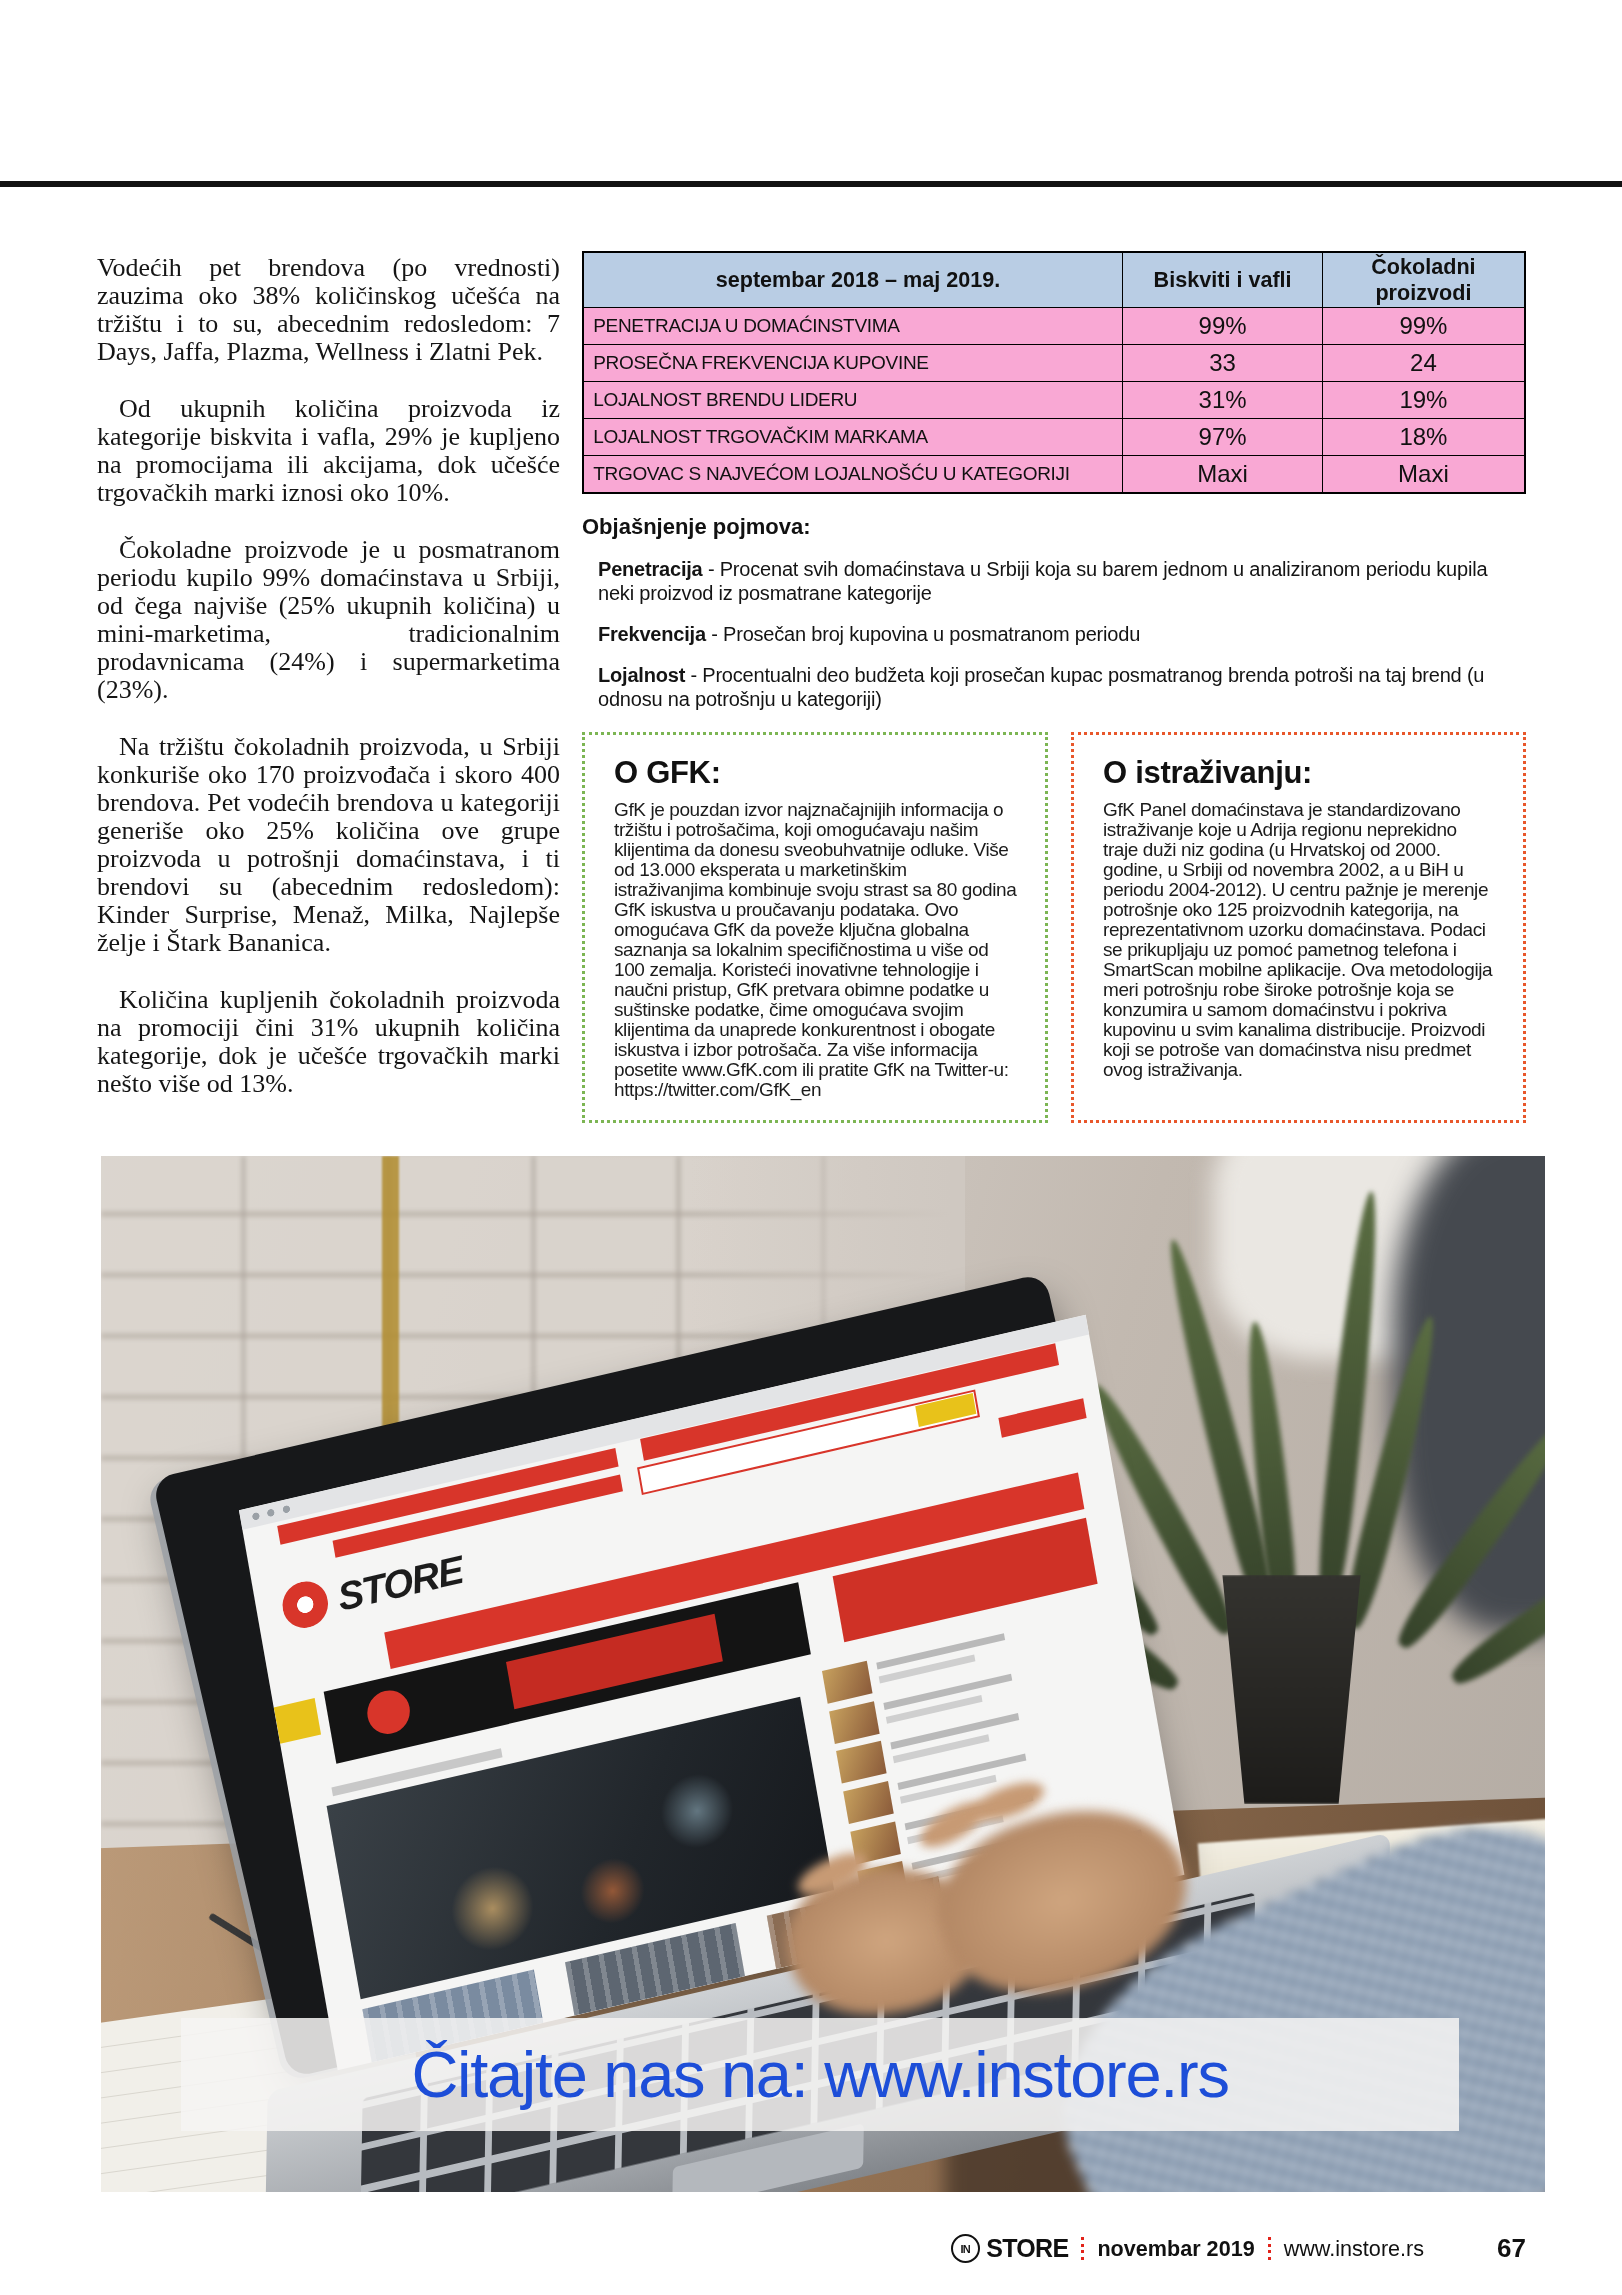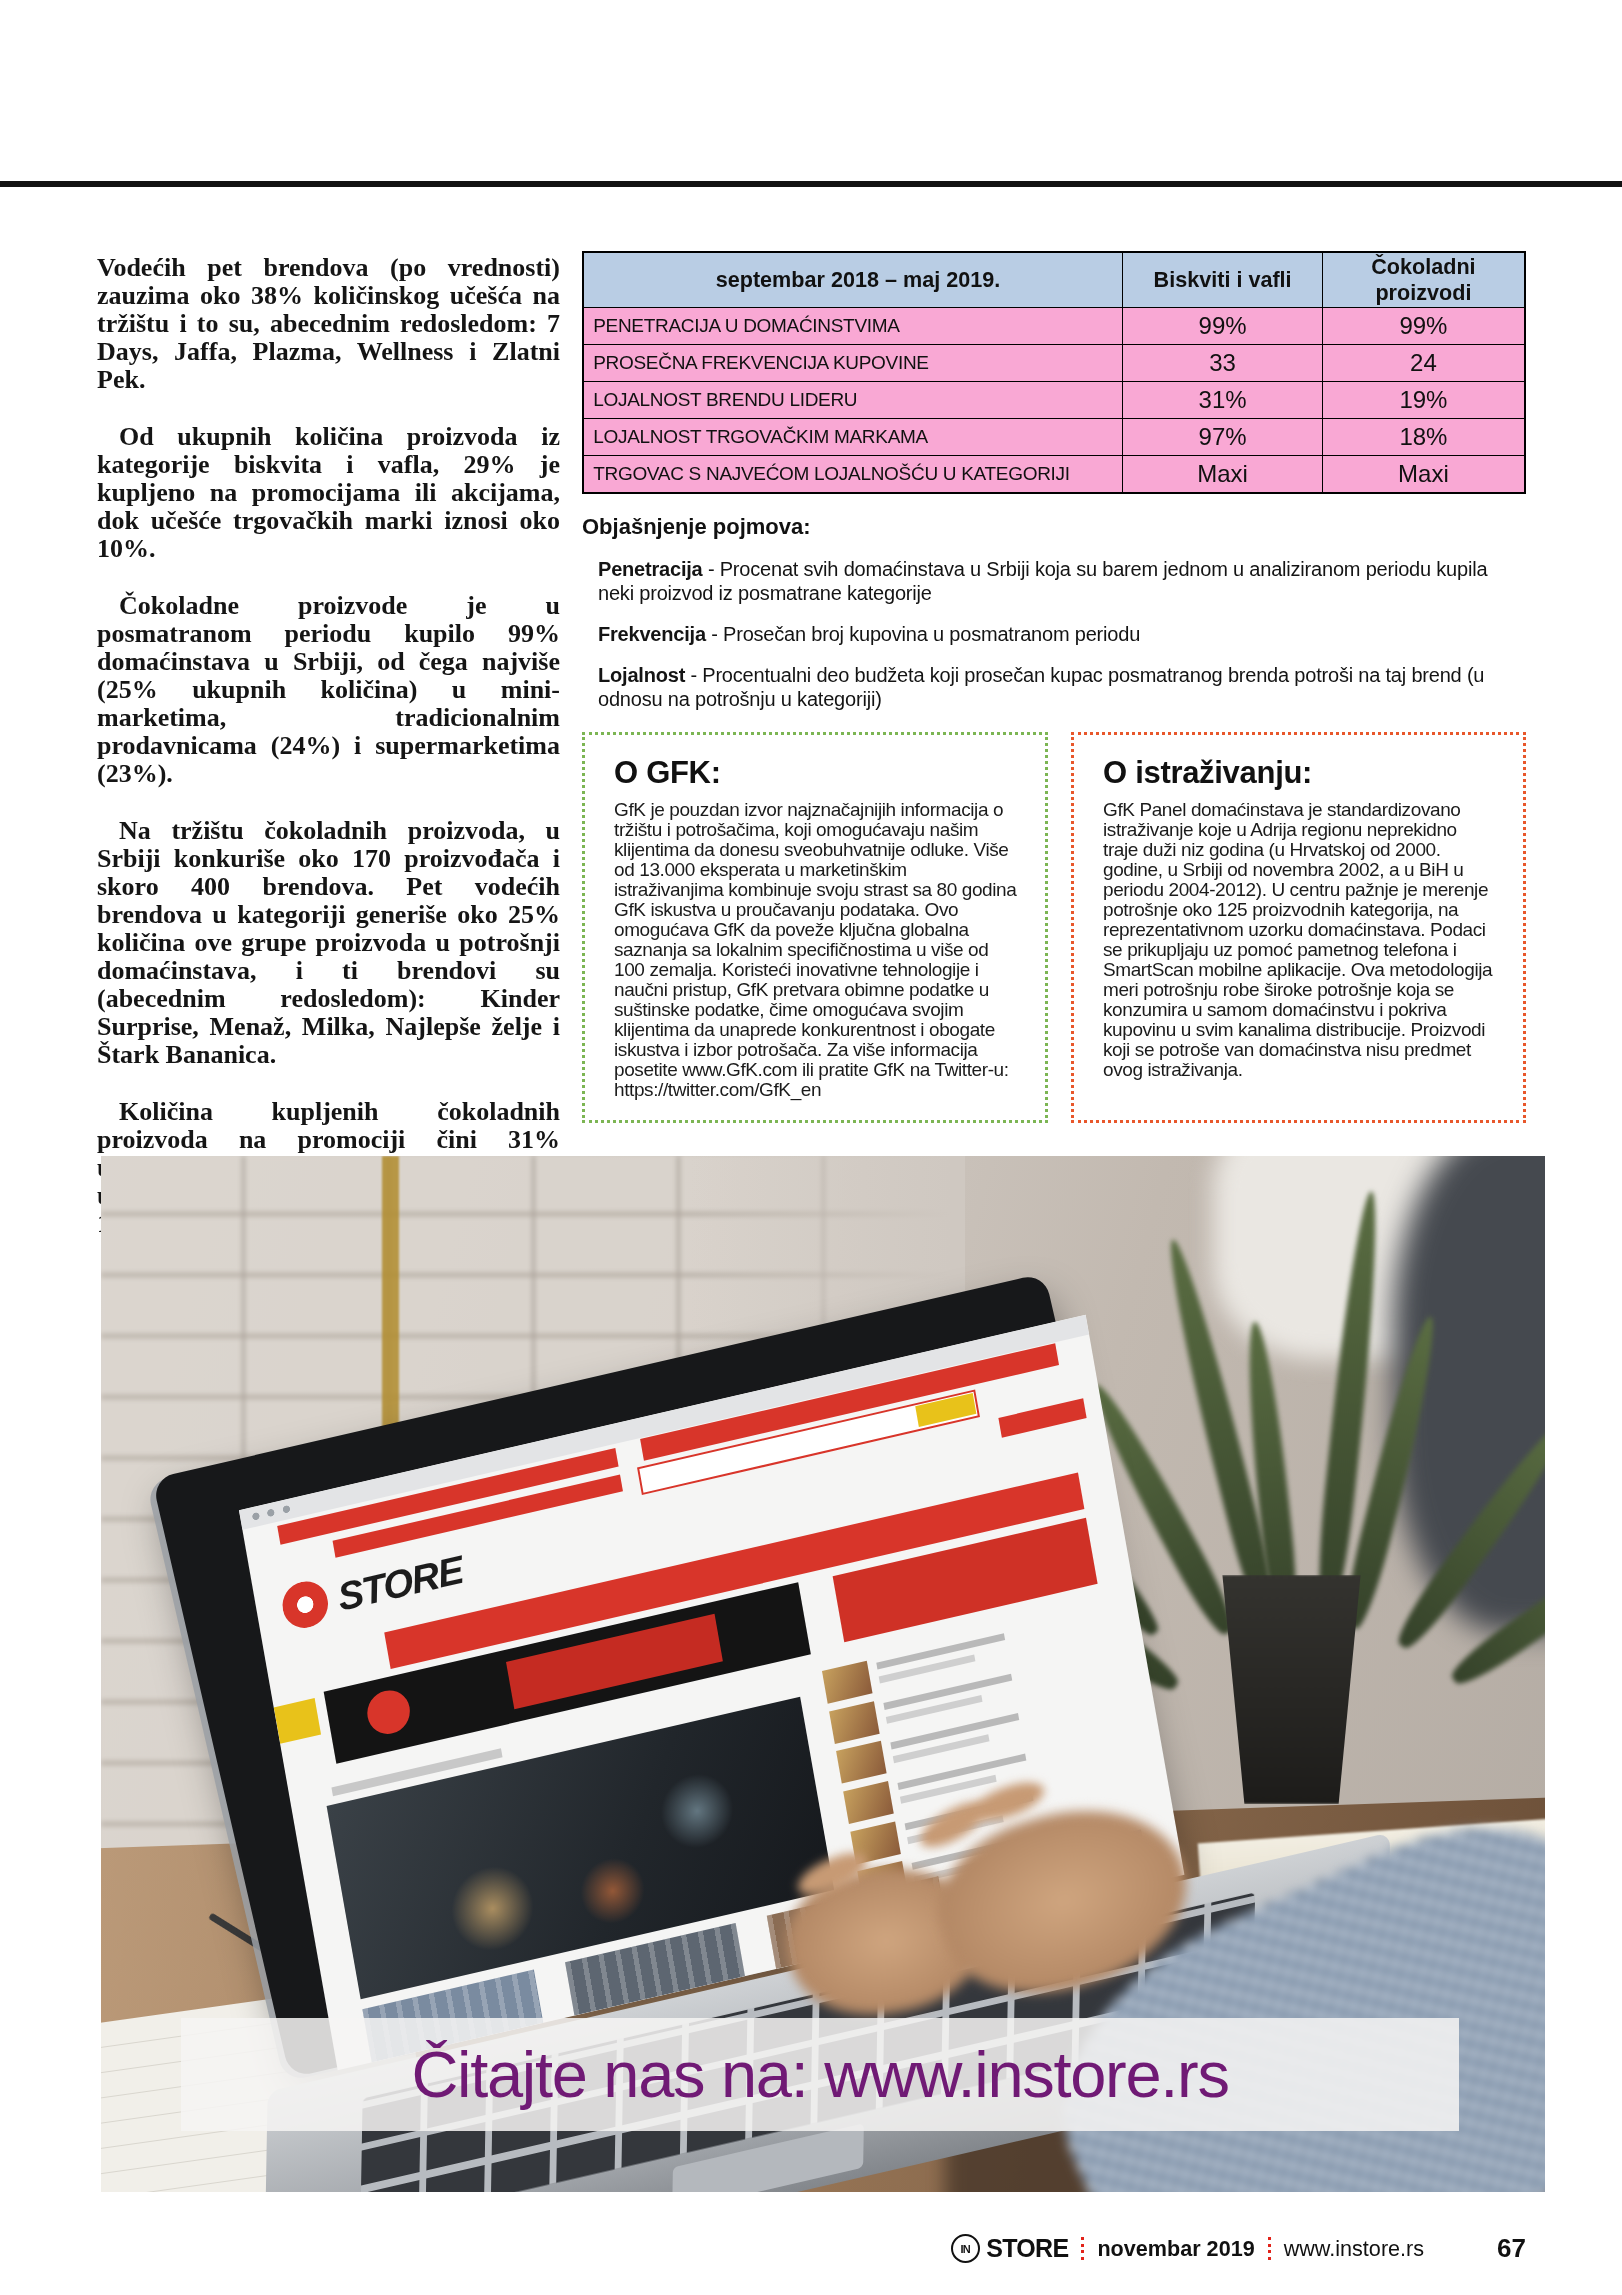--- a/index.html
+++ b/index.html
@@ -3,21 +3,21 @@
 <meta charset="utf-8">
 <style>
   html,body{margin:0;padding:0;background:#777;}
   .page{position:relative;width:1623px;height:2295px;background:#ffffff;overflow:hidden;
         font-family:"Liberation Sans",sans-serif;color:#111;}
   .top-rule{position:absolute;left:0;top:181px;width:1623px;height:5.9px;background:#121212;}
 
   
   .article{position:absolute;left:97px;top:254px;width:463px;
            font-family:"Liberation Serif",serif;font-size:26px;line-height:28px;
-           text-align:justify;color:#151515;font-weight:bold;}
+           text-align:justify;color:#151515;}
   .article p{margin:0 0 29px 0;}
   .article p:not(:first-child){text-indent:22px;}
 
   
   .kpi{position:absolute;left:582px;top:251px;width:944px;border-collapse:collapse;
        border:2.6px solid #000;}
   .kpi th,.kpi td{border:1.3px solid #000;}
   .kpi thead th{background:#b9cde4;height:38px;font-weight:bold;}
   .kpi thead th.c1{width:538px;text-align:center;padding-left:10.5px;font-size:21.6px;}
   .kpi thead th.c2{width:200px;font-size:21.6px;}
@@ -131,21 +131,21 @@
   .hand{background:radial-gradient(#cfa57f,#a87c5a);filter:blur(5.9px);}
   .hand-l{left:687px;top:713px;width:196px;height:144px;border-radius:45% 55% 50% 50%;transform:rotate(-10deg);}
   .hand-r{left:838px;top:658px;width:249px;height:173px;border-radius:45% 55% 50% 50%;transform:rotate(-18deg);}
   .finger{width:75px;height:29px;border-radius:50%;background:#c79a74;filter:blur(4.6px);}
   .sleeve{left:962px;top:726px;width:589px;height:380px;border-radius:40% 30% 20% 40%;
     transform:rotate(-24deg);filter:blur(5.2px);background-color:#8fa3ba;
     background-image:repeating-linear-gradient(38deg,rgba(255,255,255,.5) 0 6.5px,transparent 6.5px 17px),
                      repeating-linear-gradient(-50deg,rgba(36,52,76,.45) 0 5.2px,transparent 5.2px 14.4px);}
   .overlay-band{left:80px;top:862px;width:1278px;height:113px;background:rgba(246,245,243,.86);
     display:flex;align-items:center;justify-content:center;}
-  .overlay-band span{font-size:65px;color:#701a75;letter-spacing:-1.3px;white-space:nowrap;}
+  .overlay-band span{font-size:65px;color:#1d4ed8;letter-spacing:-1.3px;white-space:nowrap;}
 
   
   .footer{position:absolute;top:2230px;right:97px;height:37px;display:flex;align-items:center;gap:13px;}
   .f-circle{display:inline-flex;align-items:center;justify-content:center;width:25px;height:25px;
     border:2.6px solid #111;border-radius:50%;font-size:11px;font-weight:bold;letter-spacing:-0.7px;}
   .f-brand{font-size:25px;font-weight:bold;letter-spacing:-0.7px;margin-left:6.5px;}
   .f-logo{display:inline-flex;align-items:center;}
   .f-sep{width:0;height:23.6px;border-left:3.3px dotted #e2231a;}
   .f-issue{font-size:21.6px;font-weight:bold;}
   .f-site{font-size:21.6px;}

